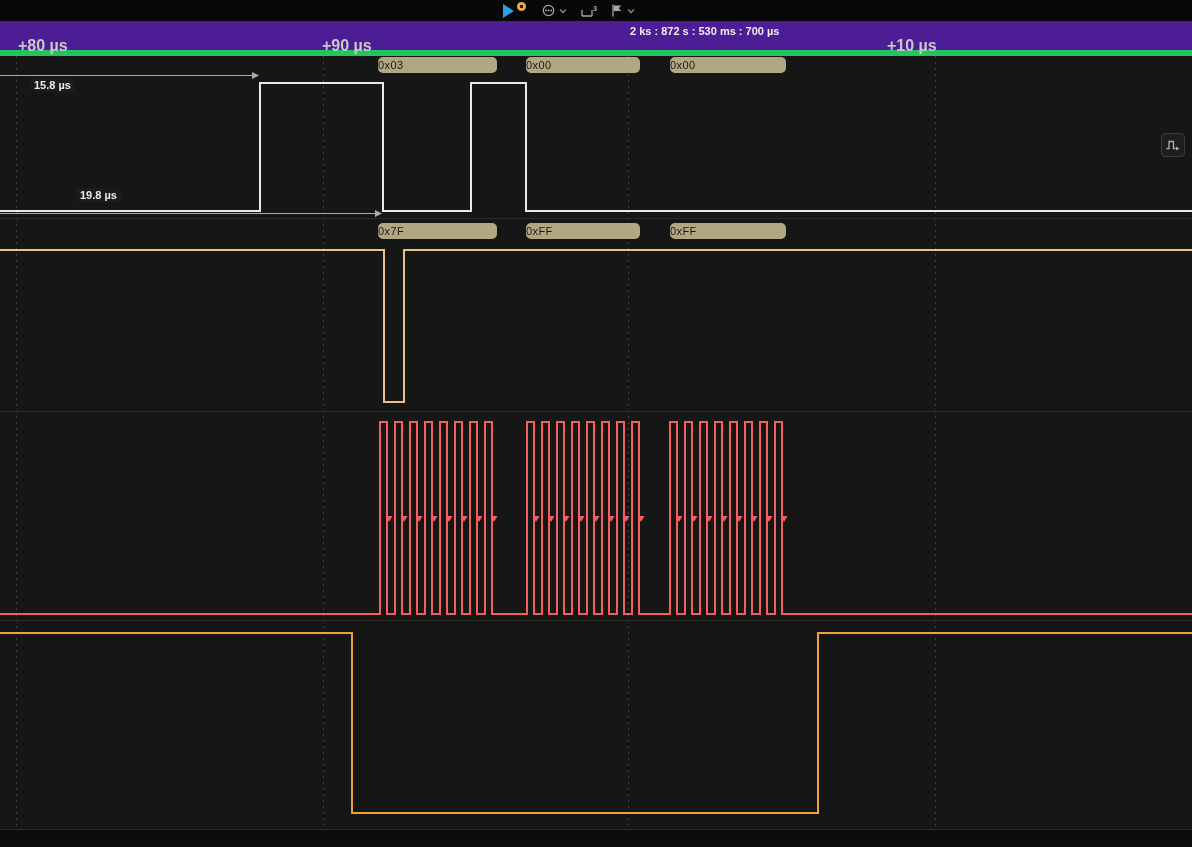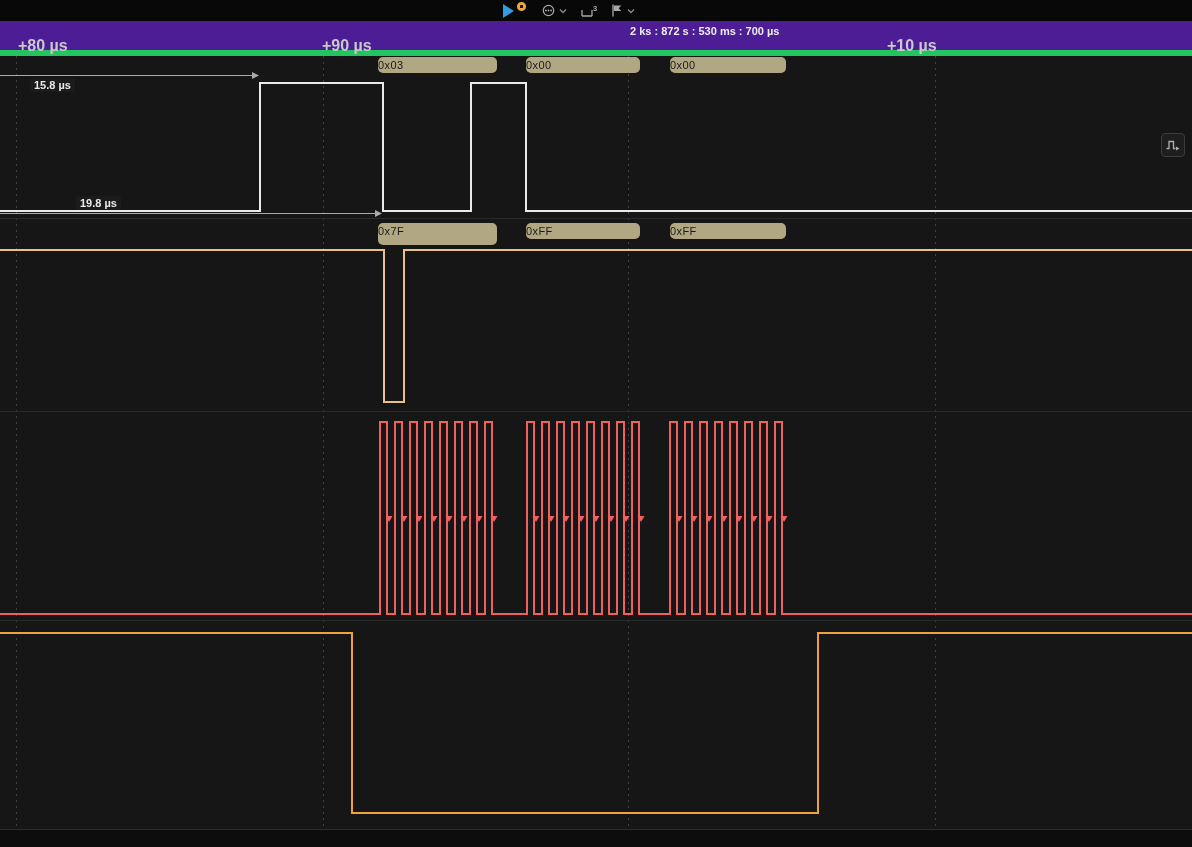--- a/index.html
+++ b/index.html
@@ -83,25 +83,25 @@
     <path d="M720.5 516 h7 l-3.5 6 z" fill="#f25f5f"></path>
     <path d="M735.5 516 h7 l-3.5 6 z" fill="#f25f5f"></path>
     <path d="M750.5 516 h7 l-3.5 6 z" fill="#f25f5f"></path>
     <path d="M765.5 516 h7 l-3.5 6 z" fill="#f25f5f"></path>
     <path d="M780.5 516 h7 l-3.5 6 z" fill="#f25f5f"></path>
     <path d="M0 633 H352 V813 H818 V633 H1192" fill="none" stroke="#efa13c" stroke-width="1.6" shape-rendering="crispEdges"></path>
   </svg>
 
 <div id="overlays">
     <div class="measure-label" style="left: 10px; top: 78px; margin-left: 20px;">15.8 µs</div>
-    <div class="measure-label" style="left: 76px; top: 196px;">19.8 µs</div>
+    <div class="measure-label" style="left: 76px; top: 188px;">19.8 µs</div>
     <div class="anno" style="left: 378px; top: 57px; width: 119px; height: 16px; line-height: 16px;">0x03</div>
     <div class="anno" style="left: 526px; top: 57px; width: 114px; height: 16px; line-height: 16px;">0x00</div>
     <div class="anno" style="left: 670px; top: 57px; width: 116px; height: 16px; line-height: 16px;">0x00</div>
-    <div class="anno" style="left: 378px; top: 223px; width: 119px; height: 22px; line-height: 16px;">0x7F</div>
+    <div class="anno" style="left: 378px; top: 223px; width: 119px; height: 16px; line-height: 16px;">0x7F</div>
     <div class="anno" style="left: 526px; top: 223px; width: 114px; height: 16px; line-height: 16px;">0xFF</div>
     <div class="anno" style="left: 670px; top: 223px; width: 116px; height: 16px; line-height: 16px;">0xFF</div>
   </div>
 
 <div class="top-bar">
   <div class="toolbar">
     <button class="play-btn">
       <span class="play-icon"></span>
       <span class="badge"></span>
     </button>

